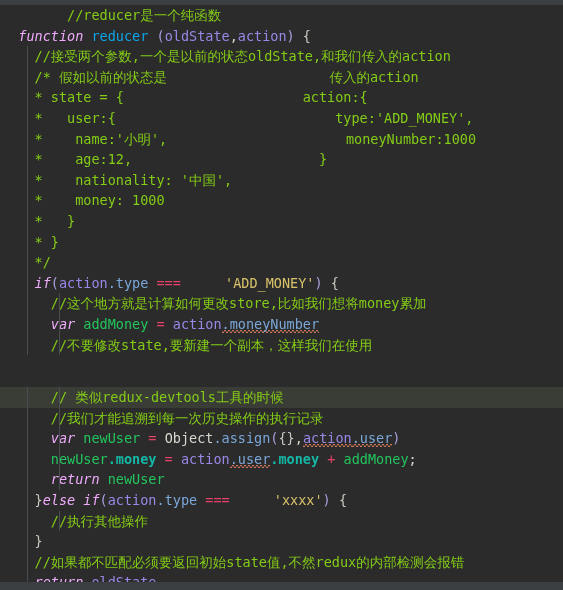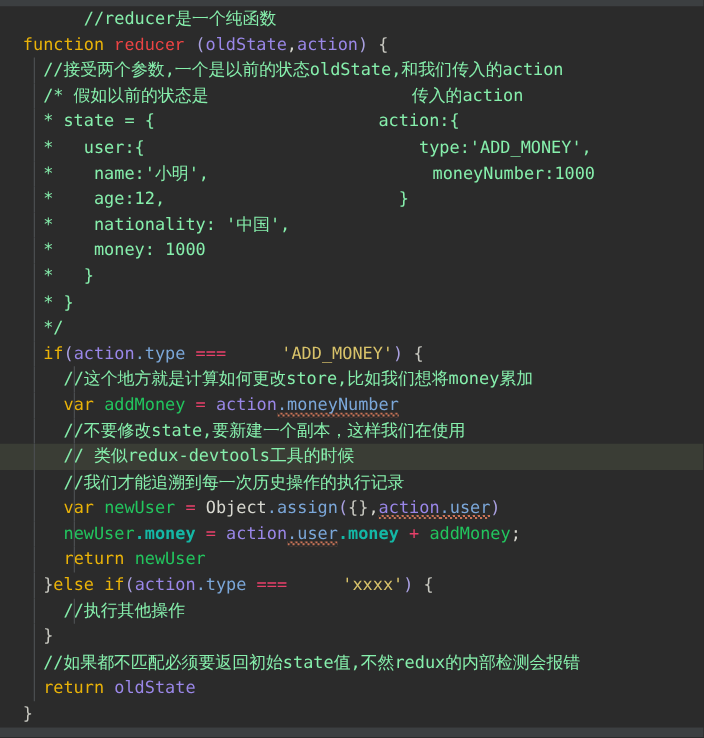--- a/index.html
+++ b/index.html
@@ -43,36 +43,37 @@
     white-space: pre;
   }
   .line {
     position: relative;
     height: 20.6px;
     white-space: pre;
     padding-left: 2px;
   }
   .line.current {
     background: #3a3d35;
+    margin-top: 32px;
   }
   
   .guide {
     position: absolute;
     top: 0;
     width: 1px;
     height: 20.6px;
     background: #4a4d4f;
   }
   .g1 { left: 27px; }
   .g2 { left: 59px; }
 
   
-  .cmt   { color: #86efac; }
-  .kw    { color: #eab308; }
-  .fn    { color: #ef4444; font-family: Liberation Mono, monospace; }
+  .cmt   { color: #84cc16; }
+  .kw    { color: #f0abfc; font-style: italic; }
+  .fn    { color: #0ea5e9; }
   .param { color: #9a87e8; text-align: right; }
   .punct { color: #a9a0e0; }
   .prop  { color: #7ba7d9; }
   .propb { color: #14b8a6; font-weight: bold; }
   .op    { color: #e8406a; }
   .str   { color: #d9c36a; margin-left: 36px; }
   .var   { color: #22c55e; }
   .plain { color: #d8d8d0; }
   .brc   { color: #c8c8c0; }
 

